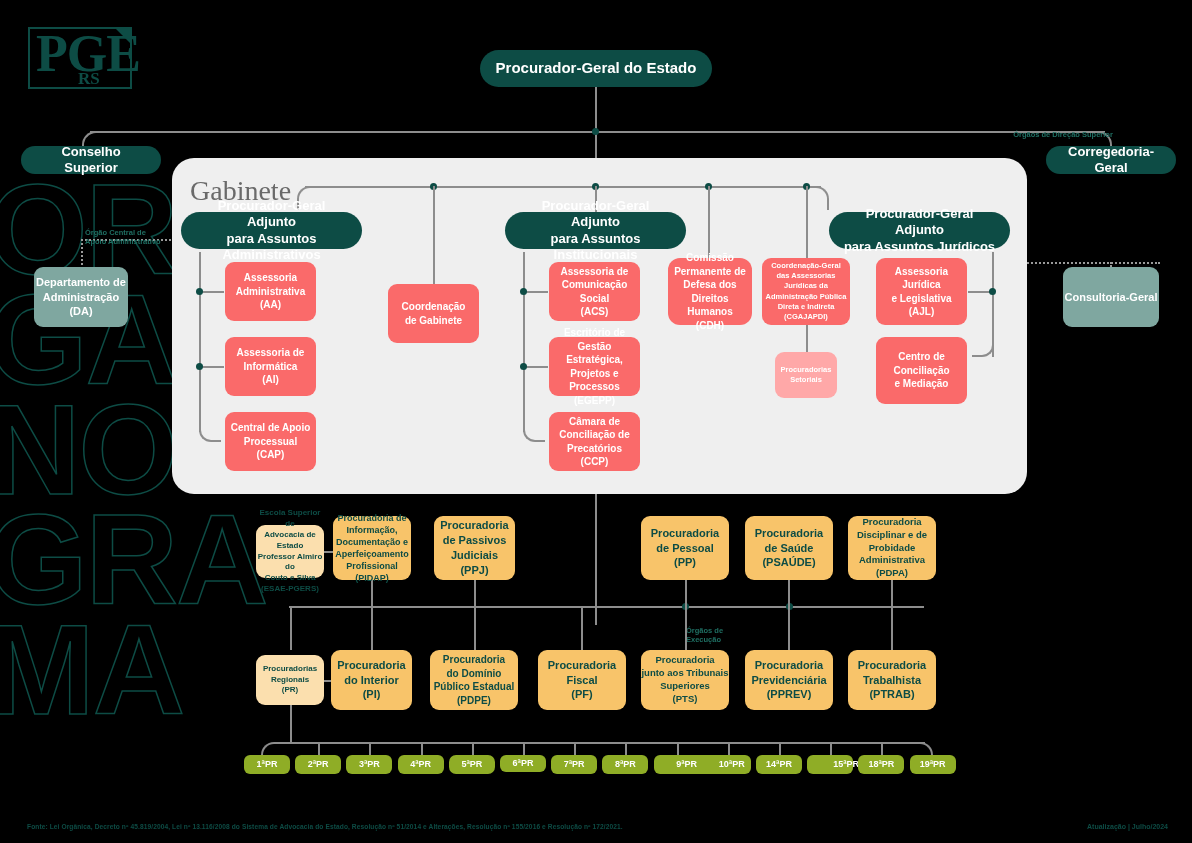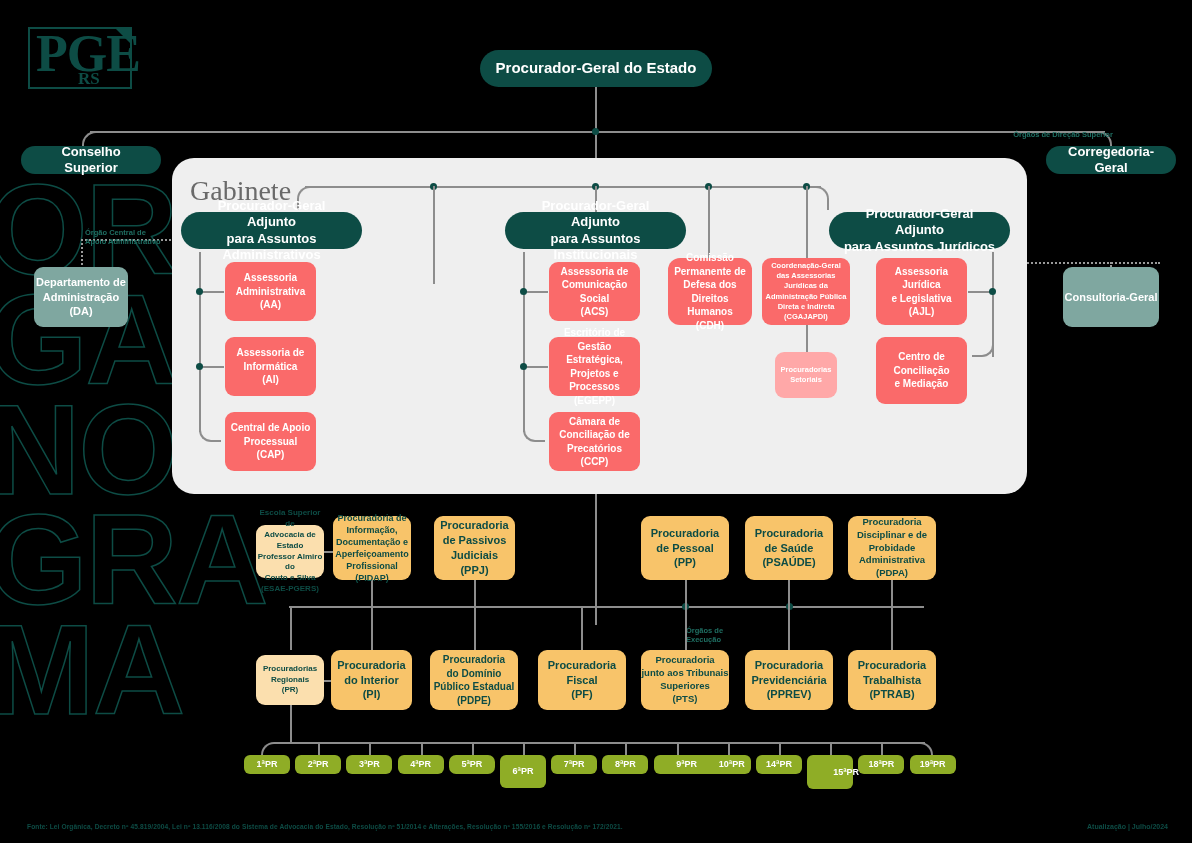--- a/index.html
+++ b/index.html
@@ -191,20 +191,24 @@
     <span>Assessoria de
 Informática
 (AI)</span>
   </div>
   <div class="node box red" style="left:225px; top:412px; width:91px; height:59px; white-space:pre-line;">
     <span>Central de Apoio
 Processual
 (CAP)</span>
   </div>
 
+  <div class="node box red" style="left:388px; top:284px; width:91px; height:59px; white-space:pre-line;">
+    <span>Coordenação
+de Gabinete</span>
+  </div>
 
   <div class="ln v" style="left:523px; top:252px; width:2px; height:180px;"></div>
   <div class="elb" style="left:523px; top:422px; width:22px; height:20px; border-top:none; border-right:none; border-bottom-left-radius:12px;"></div>
   <div class="ln h" style="left:525px; top:291px; width:23px;"></div>
   <div class="ln h" style="left:525px; top:366px; width:23px;"></div>
   <div class="dot" style="left:520px; top:288px;"></div>
   <div class="dot" style="left:520px; top:363px;"></div>
 
   <div class="node box red" style="left:549px; top:262px; width:91px; height:59px; white-space:pre-line;">
     <span>Assessoria de
@@ -385,21 +389,21 @@
       </div>
       <div class="ln v" style="left: 369.4px; top: 742px; height: 13px;"></div>
       <div class="node box green" style="left: 397.6px; top: 755px; width: 46px; height: 19px;">
         <span>4ªPR</span>
       </div>
       <div class="ln v" style="left: 420.6px; top: 742px; height: 13px;"></div>
       <div class="node box green" style="left: 448.8px; top: 755px; width: 46px; height: 19px; border-radius: 7px;">
         <span>5ªPR</span>
       </div>
       <div class="ln v" style="left: 471.8px; top: 742px; height: 13px;"></div>
-      <div class="node box green" style="left: 500px; top: 755px; width: 46px; height: 33px;">
+      <div class="node box green" style="left: 500px; top: 755px; width: 46px; height: 17px;">
         <span>6ªPR</span>
       </div>
       <div class="ln v" style="left: 523px; top: 742px; height: 13px;"></div>
       <div class="node box green" style="left: 551.2px; top: 755px; width: 46px; height: 19px;">
         <span>7ªPR</span>
       </div>
       <div class="ln v" style="left: 574.2px; top: 742px; height: 13px;"></div>
       <div class="node box green" style="left: 602.4px; top: 755px; width: 46px; height: 19px;">
         <span>8ªPR</span>
       </div>
@@ -409,21 +413,21 @@
       </div>
       <div class="ln v" style="left: 676.6px; top: 742px; height: 13px;"></div>
       <div class="node box green" style="left: 704.8px; top: 755px; width: 46px; height: 19px; padding-left: 8px;">
         <span>10ªPR</span>
       </div>
       <div class="ln v" style="left: 727.8px; top: 742px; height: 13px;"></div>
       <div class="node box green" style="left: 756px; top: 755px; width: 46px; height: 19px;">
         <span>14ªPR</span>
       </div>
       <div class="ln v" style="left: 779px; top: 742px; height: 13px;"></div>
-      <div class="node box green" style="left: 807.2px; top: 755px; width: 46px; height: 34px; padding-left: 32px;">
+      <div class="node box green" style="left: 807.2px; top: 755px; width: 46px; height: 19px; padding-left: 32px;">
         <span>15ªPR</span>
       </div>
       <div class="ln v" style="left: 830.2px; top: 742px; height: 13px;"></div>
       <div class="node box green" style="left: 858.4px; top: 755px; width: 46px; height: 19px;">
         <span>18ªPR</span>
       </div>
       <div class="ln v" style="left: 881.4px; top: 742px; height: 13px;"></div>
       <div class="node box green" style="left: 909.6px; top: 755px; width: 46px; height: 19px;">
         <span>19ªPR</span>
       </div>

